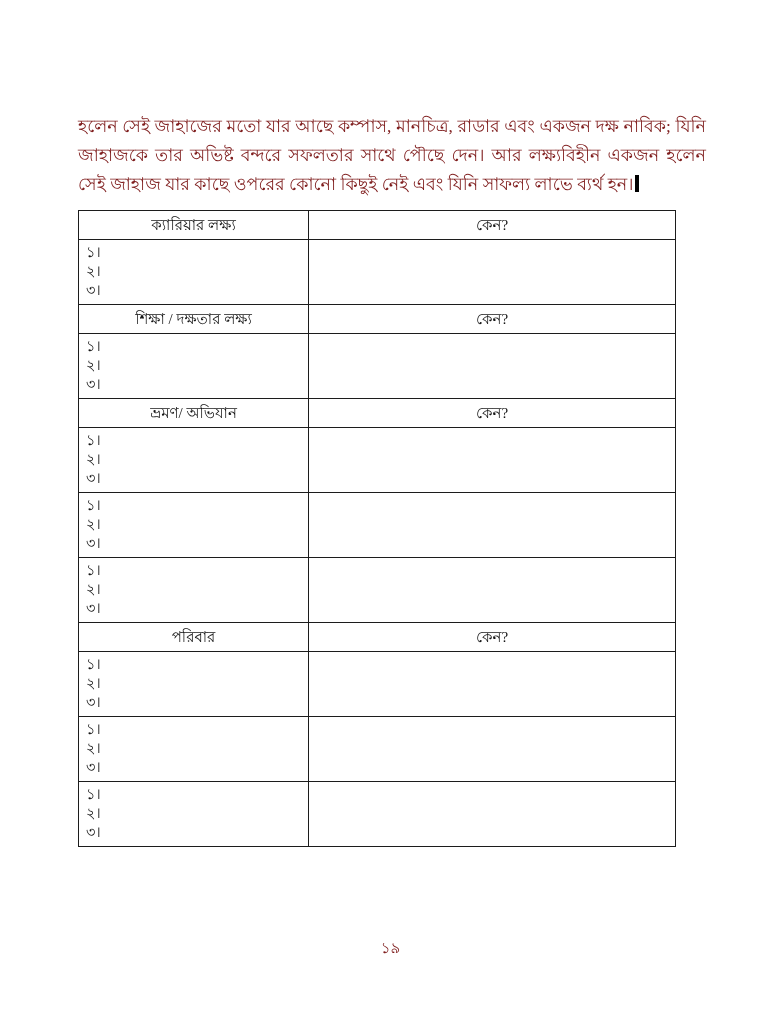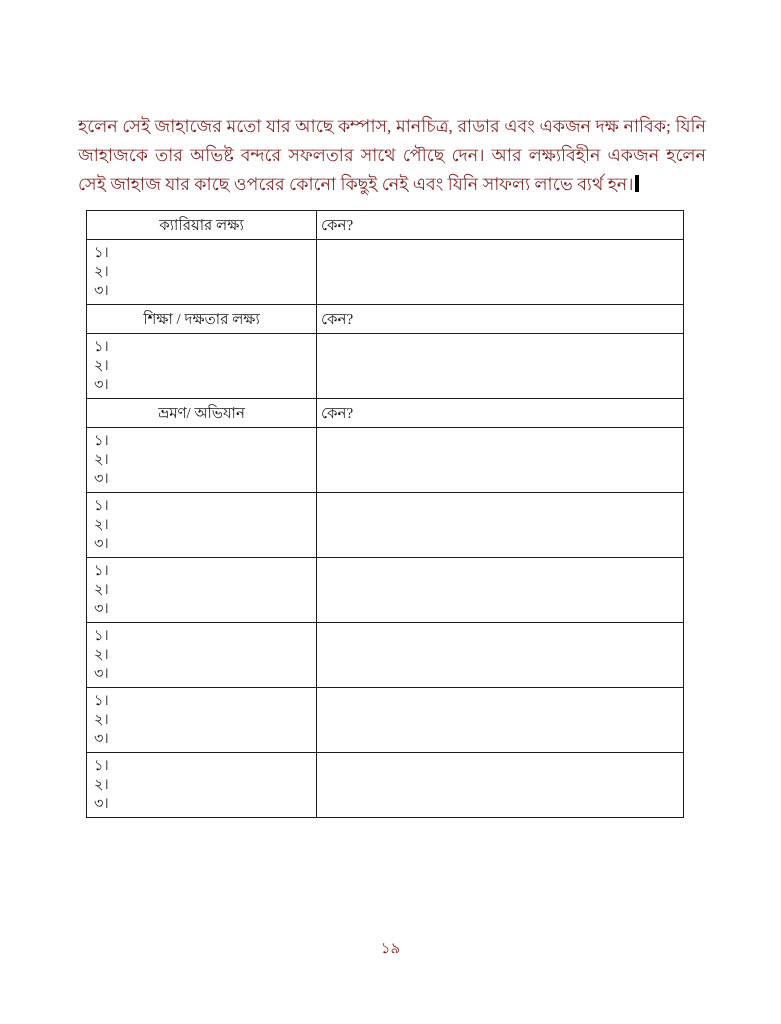--- a/index.html
+++ b/index.html
@@ -25,38 +25,39 @@
   .cursor {
     display: inline-block;
     width: 4px;
     height: 17px;
     background: #000000;
     vertical-align: -2px;
     margin-left: 1px;
   }
   table.goal-table {
     position: absolute;
-    left: 86px;
+    left: 78px;
     top: 210px;
     width: 598px;
     border-collapse: collapse;
     table-layout: fixed;
   }
   table.goal-table td {
     border: 1px solid #1c1c1c;
     font-size: 15px;
     color: #151515;
   }
   td.cat {
     width: 221px;
     text-align: center;
     height: 26px;
     padding: 1px 4px;
   }
   td.why {
+    text-align: center;
     height: 26px;
     padding: 1px 4px;
   }
   td.lines {
     vertical-align: top;
     padding: 3px 0 3px 7px;
     height: 58px;
   }
   td.lines div {
     line-height: 19px;
@@ -134,20 +135,24 @@
       <tr>
         <td class="lines">
           <div>১।</div>
           <div>২।</div>
           <div>৩।</div>
         </td>
         <td class="answer"></td>
       </tr>
 
       <tr>
+        <td class="cat">পরিবার</td>
+        <td class="why">কেন?</td>
+      </tr>
+      <tr>
         <td class="lines">
           <div>১।</div>
           <div>২।</div>
           <div>৩।</div>
         </td>
         <td class="answer"></td>
       </tr>
 
       <tr>
         <td class="lines">

